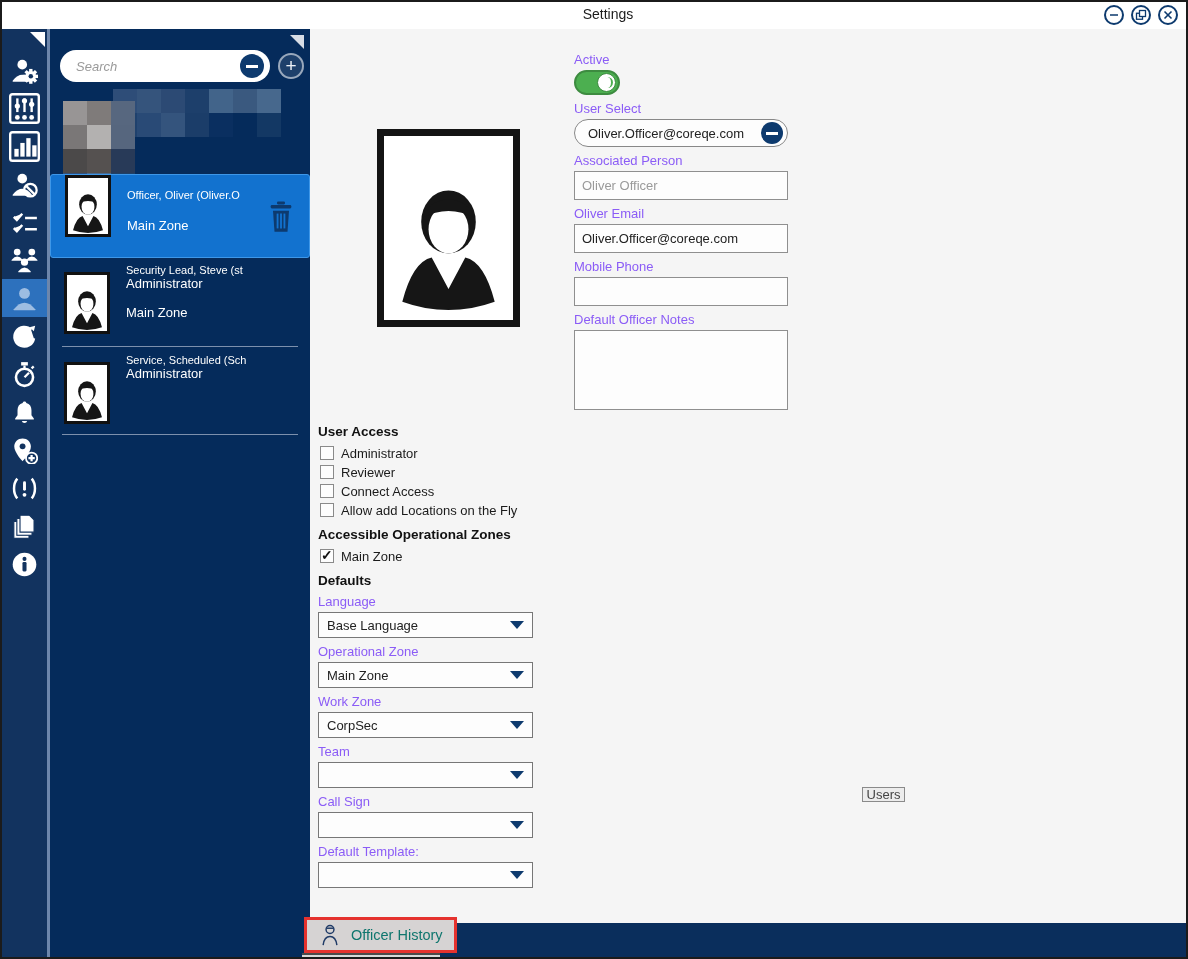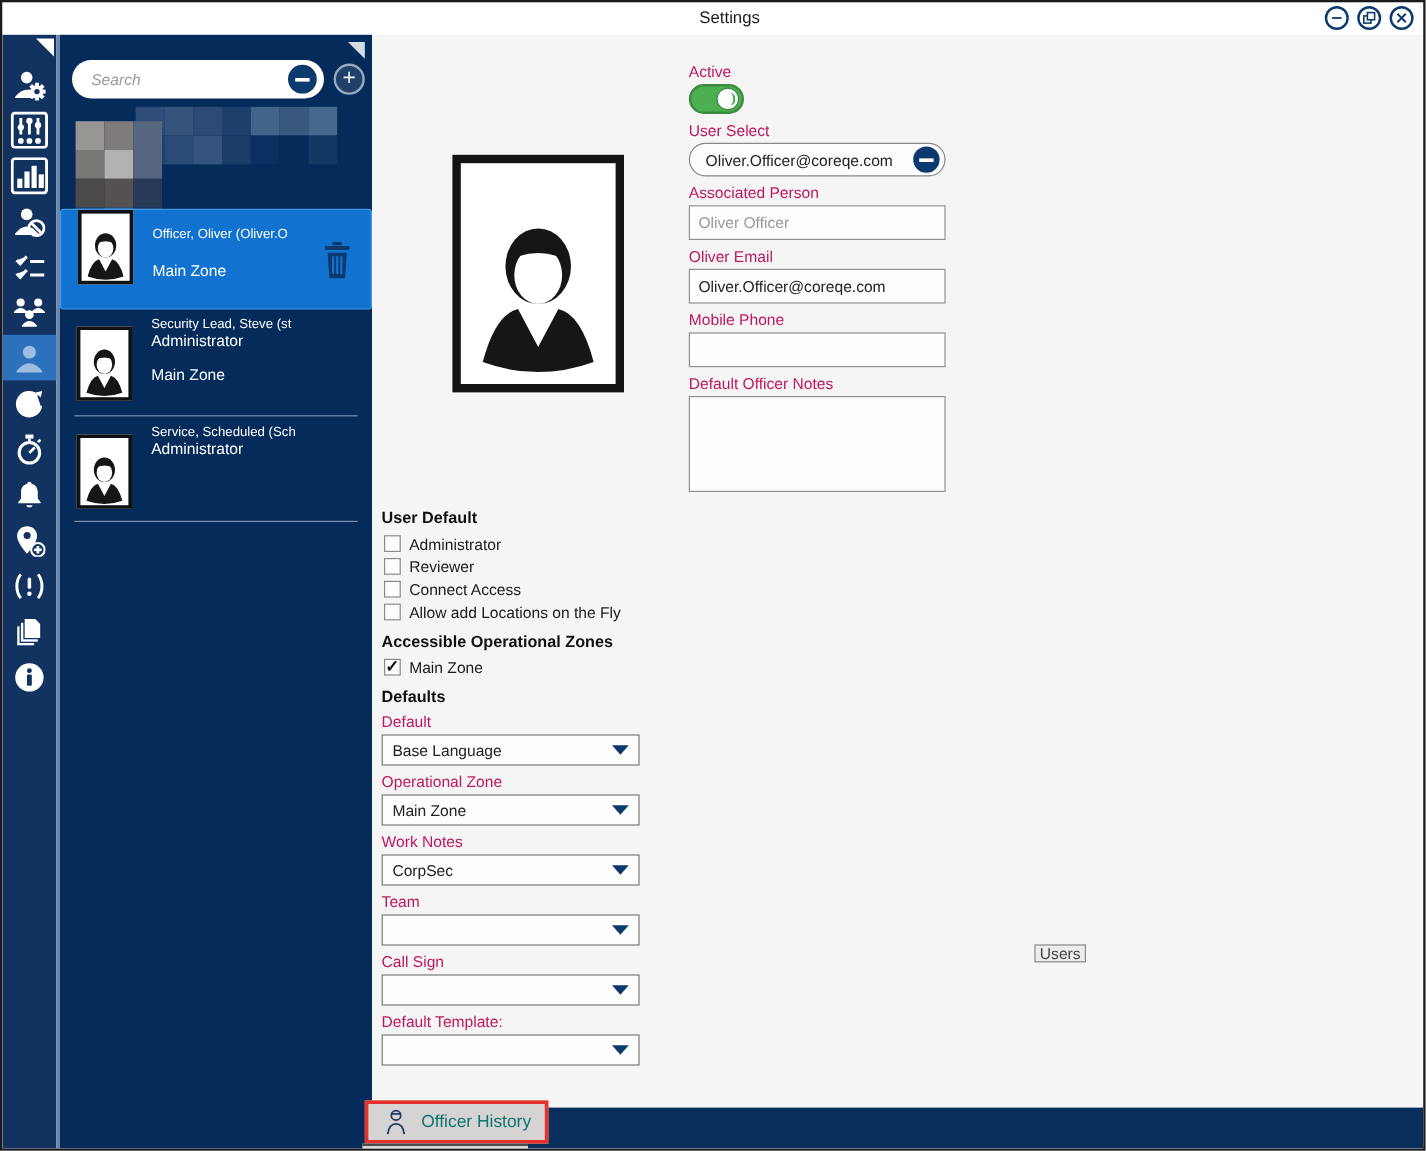--- a/index.html
+++ b/index.html
@@ -53,21 +53,21 @@
   .udivider{position:absolute;left:12px;width:236px;height:1px;background:#7d90ad;}
   
   .main{position:absolute;left:308px;top:27px;right:0;bottom:0;background:#f5f5f5;}
   .bottombar{position:absolute;left:0;right:0;bottom:0;height:34px;background:#0a2e5c;}
   .photo{position:absolute;left:67px;top:100px;width:143px;height:198px;background:#fff;border:7px solid #141414;
          box-sizing:border-box;display:flex;align-items:flex-end;justify-content:center;overflow:hidden;}
   .photo svg{width:105px;height:150px;}
   .col{position:absolute;}
   .rcol{left:264px;top:23px;width:214px;}
   .lcol{left:8px;top:395px;width:222px;}
-  .flabel{font-size:13px;color:#be185d;margin:6px 0 3px;}
+  .flabel{font-size:13px;color:#8b5cf6;margin:6px 0 3px;}
   .fheading{font-size:13.5px;font-weight:bold;color:#111;margin:8px 0 5px;}
   .tinput{width:100%;height:29px;box-sizing:border-box;border:1px solid #8f8f8f;background:#fdfdfd;
           font-size:13px;color:#222;padding:0 7px;font-family:inherit;outline:none;}
   .tinput.gray{color:#9a9a9a;}
   textarea.tinput{height:80px;resize:none;padding-top:5px;}
   .pillselect{width:100%;height:28px;border:1px solid #888;border-radius:14px;background:#fdfdfd;
               display:flex;align-items:center;box-sizing:border-box;padding:0 4px 0 13px;cursor:pointer;}
   .pillselect span{flex:1;font-size:13px;color:#222;white-space:nowrap;overflow:hidden;}
   .pillselect .mcircle{width:22px;height:22px;}
   .pillselect .mcircle::after{left:5px;right:5px;top:10px;}
@@ -394,21 +394,21 @@
       <input class="tinput" value="Oliver.Officer@coreqe.com" style="">
 
       <div class="flabel">Mobile Phone</div>
       <input class="tinput" value="" style="">
 
       <div class="flabel">Default Officer Notes</div>
       <textarea class="tinput" style=""></textarea>
     </div>
 
     <div class="col lcol">
-      <div class="fheading" style="margin-top:0;">User Default</div>
+      <div class="fheading" style="margin-top:0;">User Access</div>
 
       <div class="cbrow">
         <div class="cbox"></div>
         <div class="cblabel">Administrator</div>
       </div>
       <div class="cbrow">
         <div class="cbox"></div>
         <div class="cblabel">Reviewer</div>
       </div>
       <div class="cbrow">
@@ -421,33 +421,33 @@
       </div>
 
       <div class="fheading">Accessible Operational Zones</div>
       <div class="cbrow">
         <div class="cbox checked"></div>
         <div class="cblabel">Main Zone</div>
       </div>
 
       <div class="fheading">Defaults</div>
 
-      <div class="flabel">Default</div>
+      <div class="flabel">Language</div>
       <div class="dselect">
         <span>Base Language</span>
         <div class="darrow"></div>
       </div>
 
       <div class="flabel">Operational Zone</div>
       <div class="dselect">
         <span>Main Zone</span>
         <div class="darrow"></div>
       </div>
 
-      <div class="flabel">Work Notes</div>
+      <div class="flabel">Work Zone</div>
       <div class="dselect">
         <span>CorpSec</span>
         <div class="darrow"></div>
       </div>
 
       <div class="flabel">Team</div>
       <div class="dselect">
         <span></span>
         <div class="darrow"></div>
       </div>

